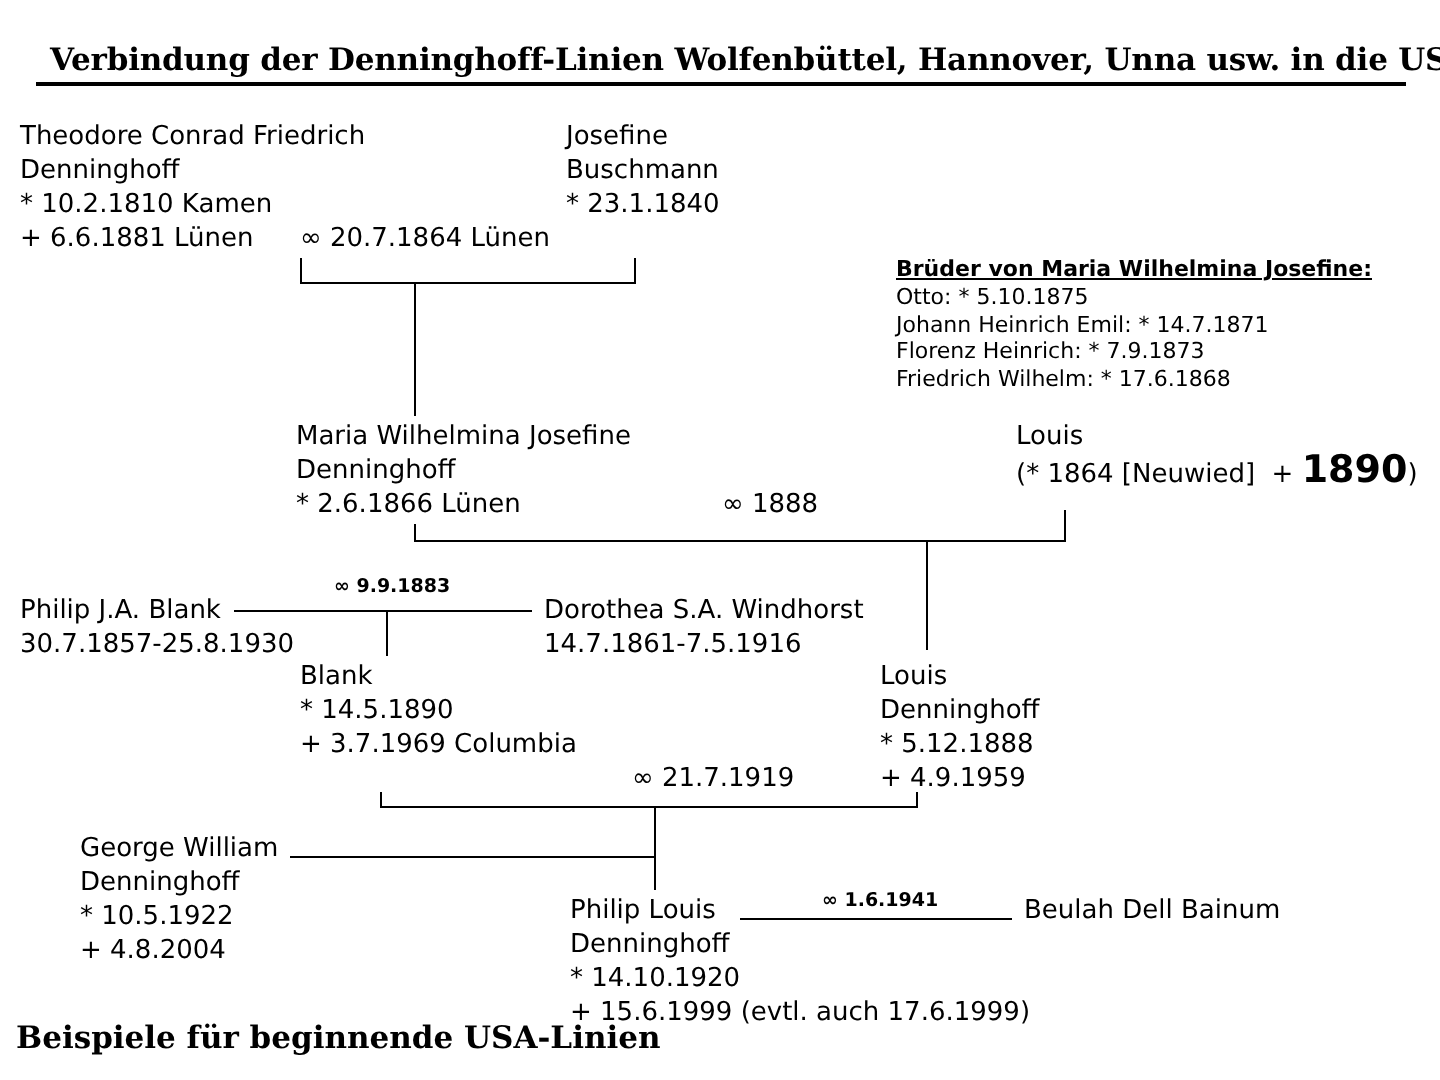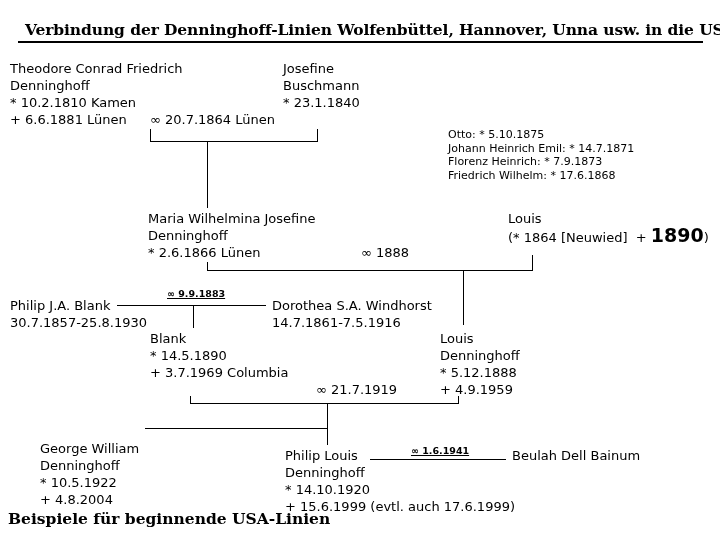--- a/index.html
+++ b/index.html
@@ -49,21 +49,20 @@
     font-size: 13px;
     line-height: 17px;
     white-space: nowrap;
   }
   .marr-small {
     position: absolute;
     font-size: 9.5px;
     font-weight: bold;
     line-height: 12px;
     white-space: nowrap;
-    text-decoration: underline;
   }
   .sibbox {
     position: absolute;
     font-size: 11px;
     line-height: 13.5px;
     white-space: nowrap;
   }
   .sibbox .hdr {
     display: block;
     font-weight: bold;
@@ -102,20 +101,21 @@
   </div>
 
   <div class="marr" style="left:150px; top:111px;">∞ 20.7.1864 Lünen</div>
 
   <div class="v" style="left:150px; top:129px; height:13px;"></div>
   <div class="v" style="left:317px; top:129px; height:13px;"></div>
   <div class="h" style="left:150px; top:141px; width:168px;"></div>
   <div class="v" style="left:207px; top:141px; height:67px;"></div>
 
   <div class="sibbox" style="left:448px; top:128px;">
+    <span class="hdr">Brüder von Maria Wilhelmina Josefine:</span>
     <span class="ln">Otto: * 5.10.1875</span>
     <span class="ln">Johann Heinrich Emil: * 14.7.1871</span>
     <span class="ln">Florenz Heinrich: * 7.9.1873</span>
     <span class="ln">Friedrich Wilhelm: * 17.6.1868</span>
   </div>
 
   <div class="node" style="left:148px; top:210px;">
     <span class="ln">Maria Wilhelmina Josefine</span>
     <span class="ln">Denninghoff</span>
     <span class="ln">* 2.6.1866 Lünen</span>
@@ -161,21 +161,21 @@
     <span class="ln">+ 4.9.1959</span>
   </div>
 
   <div class="marr" style="left:316px; top:381px;">∞ 21.7.1919</div>
 
   <div class="v" style="left:190px; top:396px; height:8px;"></div>
   <div class="v" style="left:458px; top:396px; height:8px;"></div>
   <div class="h" style="left:190px; top:403px; width:269px;"></div>
   <div class="v" style="left:327px; top:403px; height:42px;"></div>
 
-  <div class="node" style="left:40px; top:440px;">
+  <div class="node" style="left:40px; top:416px;">
     <span class="ln">George William</span>
     <span class="ln">Denninghoff</span>
     <span class="ln">* 10.5.1922</span>
     <span class="ln">+ 4.8.2004</span>
   </div>
 
   <div class="h" style="left:145px; top:428px; width:183px;"></div>
 
   <div class="node" style="left:285px; top:447px;">
     <span class="ln">Philip Louis</span>

